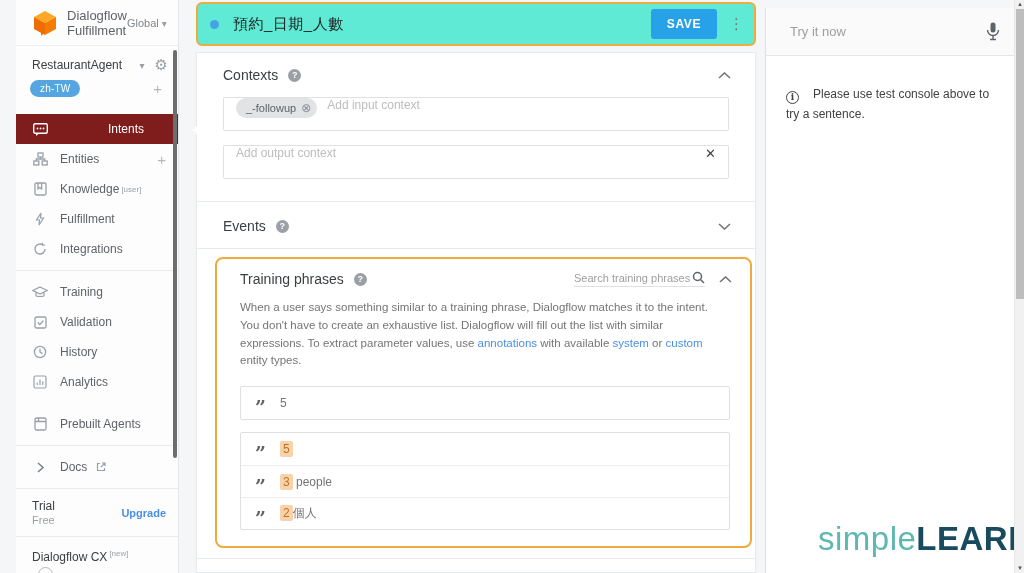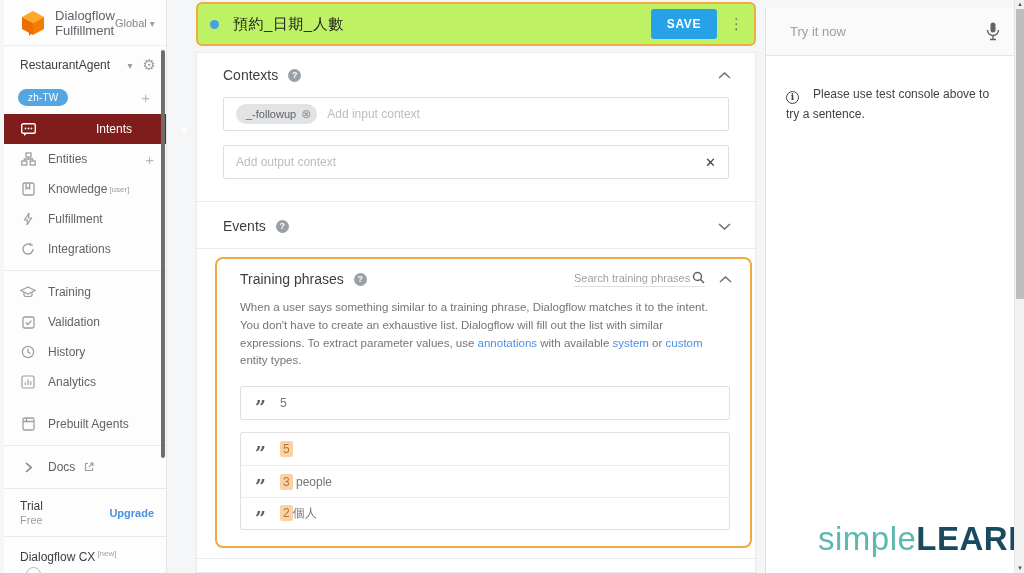--- a/index.html
+++ b/index.html
@@ -1,39 +1,39 @@
 <!DOCTYPE html>
 <html><head>
 <meta charset="utf-8">
 <style>
   * { margin:0; padding:0; box-sizing:border-box; }
   html,body { width:1024px; height:573px; overflow:hidden;
     font-family:"Liberation Sans","DejaVu Sans",sans-serif; background:#f5f6f7; }
 
   
-  .sidebar { position:absolute; left:4px; top:0; width:163px; height:573px;
+  .sidebar { position:absolute; left:16px; top:0; width:163px; height:573px;
     background:#fdfdfd; border-right:1px solid #e4e6e8; z-index:3; }
   .main { position:absolute; left:164px; top:0; width:601px; height:573px; background:#f5f6f7; }
   .rightpanel { position:absolute; left:765px; top:0; width:249px; height:573px;
     background:#ffffff; border-left:1px solid #e0e0e0;margin-top:8px; }
   .winscroll { position:absolute; left:1014px; top:0; width:10px; height:573px;
     background:#f1f1f1; border-left:1px solid #e6e6e6; }
 
   
   .logo-row { display:flex; align-items:center; height:46px; padding:0 8px 0 16px;
     border-bottom:1px solid #eceeef; }
   .logo-mark { width:26px; height:26px; position:relative; margin-right:9px; flex:none; }
   .logo-mark svg { display:block; }
   .logo-text { font-size:13px; color:#5f6368; line-height:15px; flex:1; }
   .region { font-size:11px; color:#80868b; margin-right:4px; white-space:nowrap; }
   .agent-row { display:flex; align-items:center; height:30px; padding:0 10px 0 16px; margin-top:4px; }
   .agent-name { font-size:12px; color:#3c4043; flex:1; }
   .caret { color:#9aa0a6; font-size:10px; margin-right:10px; }
   .gear { color:#9aa0a6; font-size:15px; cursor:pointer; }
-  .lang-row { display:flex; align-items:flex-end; height:26px; padding:0 12px 0 14px; }
+  .lang-row { display:flex; align-items:flex-start; height:26px; padding:0 12px 0 14px; }
   .lang-pill { background:#55a6e0; color:#fff; font-size:10px; padding:3px 10px;
     border-radius:10px; letter-spacing:.2px; }
   .lang-plus { margin-left:auto; color:#b5b9bd; font-size:15px; margin-right:4px; }
   .nav { margin-top:8px; }
   .nav-item { display:flex; align-items:center; height:30px; padding:0 12px 0 16px;
     color:#5f6368; font-size:12px; cursor:pointer; }
   .nav-item .nicon { width:16px; height:16px; margin-right:12px; flex:none; display:flex;
     align-items:center; justify-content:center; }
   .nav-item .plus { margin-left:auto; color:#b5b9bd; font-size:15px; }
   .nav-item.active { background:#7f1d1d; color:#ffffff;gap:48px; }
@@ -46,40 +46,40 @@
   .trial-tier { font-size:11px; color:#9aa0a6; margin-top:1px; }
   .upgrade { font-size:11px; color:#4a90e2; font-weight:bold; cursor:pointer; }
   .cx-row { padding:6px 12px 6px 16px; font-size:12px; color:#3c4043; }
   .side-scroll { position:absolute; right:1px; top:50px; width:4px; height:408px;
     background:#6d6d6d; border-radius:2px; }
   .half-icon { position:absolute; left:22px; bottom:-9px; width:15px; height:15px;
     border:1.5px solid #b5b9bd; border-radius:50%; }
 
   
   .intent-bar { position:absolute; left:32px; top:2px; width:560px; height:44px;
-    background:#bef264; border:2px solid #f0ab3f; border-radius:6px;
+    background:#5eead4; border:2px solid #f0ab3f; border-radius:6px;
     display:flex; align-items:center; padding:0 10px 0 12px; }
   .intent-dot { width:9px; height:9px; border-radius:50%; background:#46a2e4; margin-right:14px; flex:none; }
   .intent-title { flex:1; font-size:15px; color:#1f1f1f; letter-spacing:.5px; }
   .save-btn { background:#27a2e8; color:#fff; font-size:12px; font-weight:bold;
     letter-spacing:.6px; border:none; border-radius:3px; padding:8px 16px; cursor:pointer; }
   .kebab { color:#757575; font-size:15px; margin-left:12px; cursor:pointer; }
 
   
   .card { position:absolute; left:32px; top:52px; width:560px; height:521px;
     background:#fff; border:1px solid #e8eaec; box-shadow:0 1px 2px rgba(0,0,0,.04); }
   .sec-head { display:flex; align-items:center; padding:14px 24px 10px 26px; }
   .sec-title { font-size:14px; color:#3c4043; }
   .qmark { width:13px; height:13px; border-radius:50%; background:#9aa0a6; color:#fff;
     font-size:9px; font-weight:bold; display:inline-flex; align-items:center; justify-content:center;
     margin-left:10px; }
   .chev { margin-left:auto; cursor:pointer; display:flex; align-items:center; }
   .cdivider { height:1px; background:#e8eaec; }
   .ctx-box { margin:4px 26px 14px 26px; border:1px solid #e0e0e0; border-radius:2px;
-    min-height:34px; display:flex; align-items:center; padding:0 12px; }
+    min-height:34px; display:flex; align-items:flex-start; padding:0 12px; }
   .chip { background:#e1e3e5; color:#5f6368; font-size:11px; border-radius:11px;
     padding:3px 6px 3px 10px; display:inline-flex; align-items:center; margin-right:10px; }
   .chip-x { margin-left:5px; color:#8a8f94; font-size:12px; cursor:pointer; }
   .ph { color:#bdbdbd; font-size:12px; }
   .ctx-close { margin-left:auto; color:#3c4043; font-weight:bold; font-size:13px; cursor:pointer; }
 
   
   .tp-box { margin:8px 3px 10px 18px; border:2px solid #f0ab3f; border-radius:8px; padding-bottom:4px; }
   .tp-head { display:flex; align-items:center; padding:12px 18px 6px 23px; }
   .search-wrap { margin-left:auto; display:flex; align-items:center;

